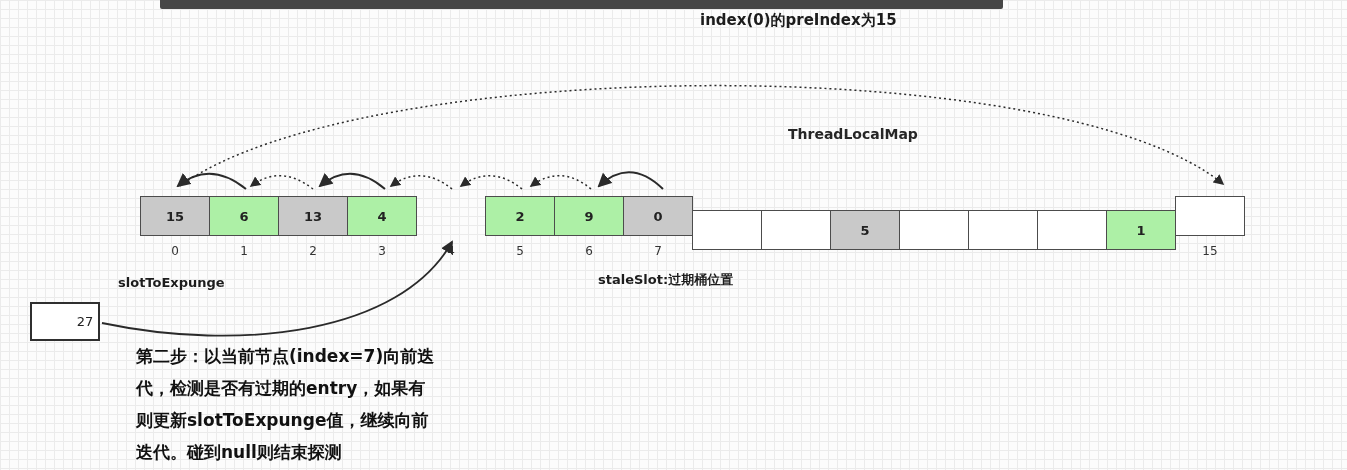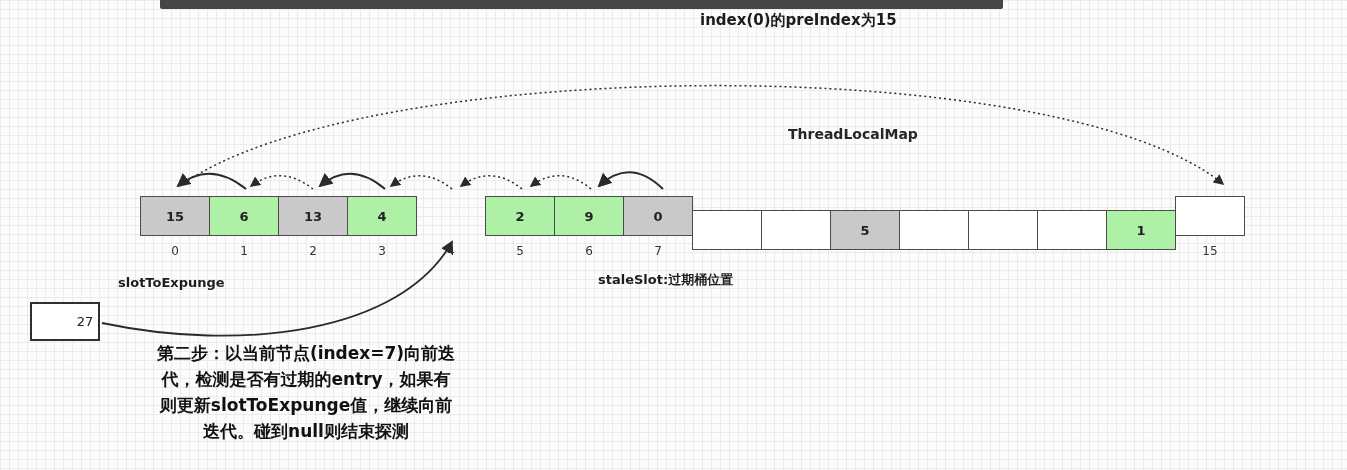--- a/index.html
+++ b/index.html
@@ -98,25 +98,24 @@
     display: flex;
     align-items: center;
     justify-content: center;
     font-size: 13px;
     color: #222;
     z-index: 3;
     padding-left: 40px;
   }
   .note {
     position: absolute;
-    left: 120px; top: 340px;
+    left: 136px; top: 340px;
     width: 372px;
-    text-align: center;
     font-size: 17px;
-    line-height: 26px;
+    line-height: 32px;
     font-weight: bold;
     color: #111;
     white-space: pre-line;
     z-index: 2;
   }
   .arc-solid {
     fill: none;
     stroke: #2a2a2a;
     stroke-width: 2;
   }

